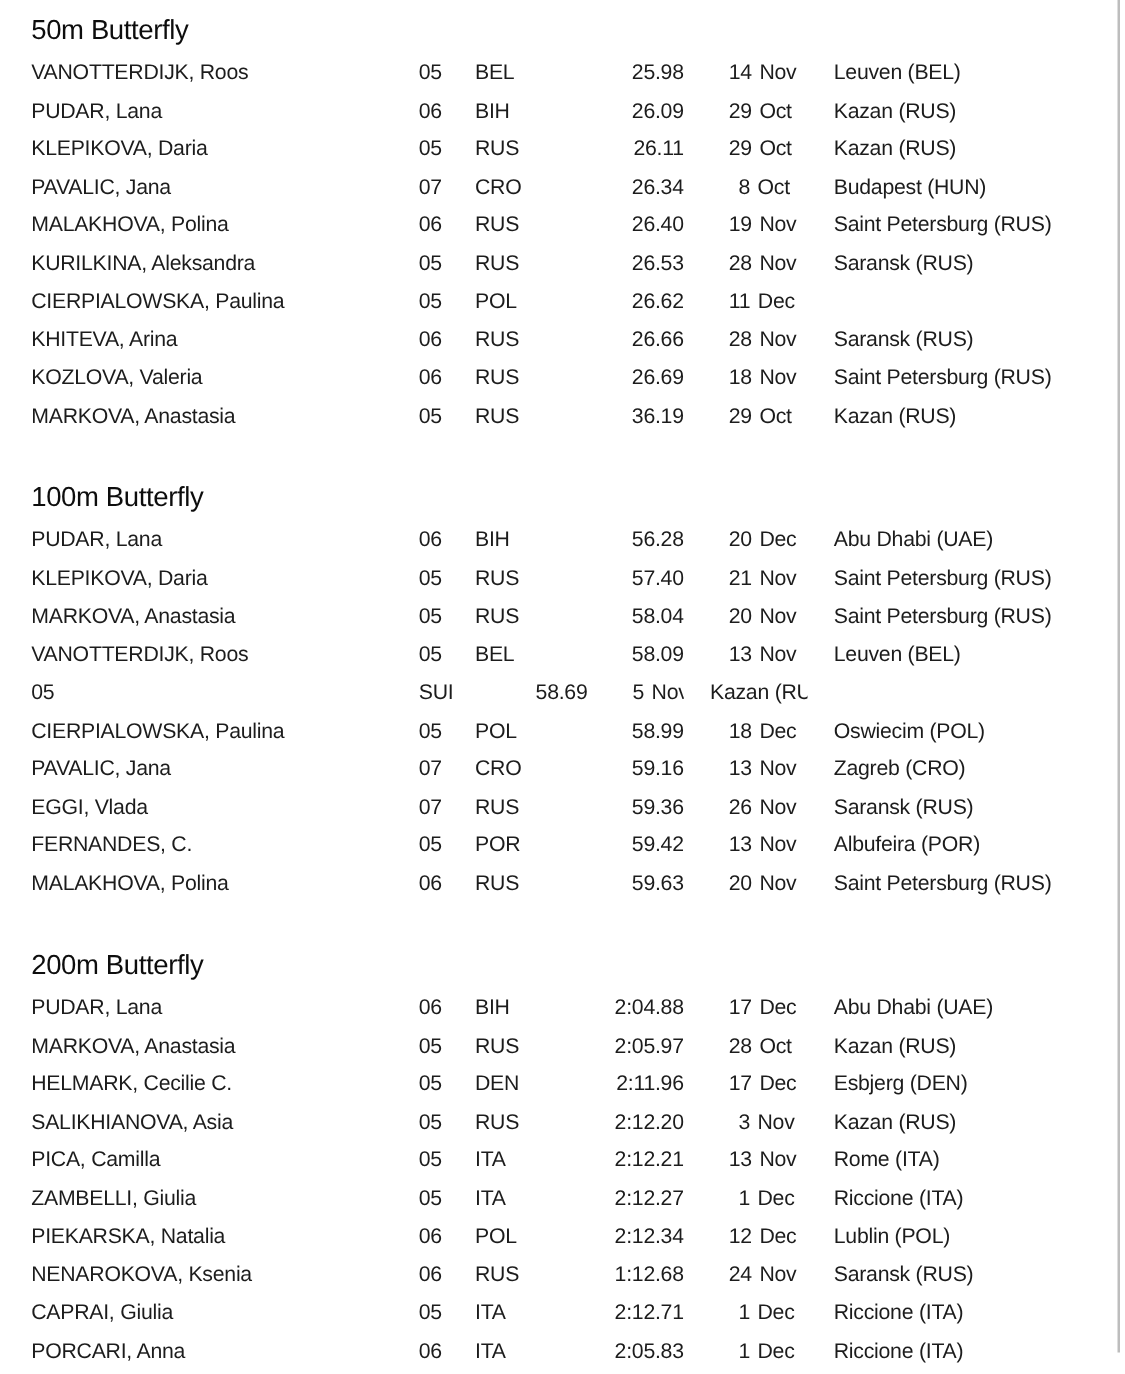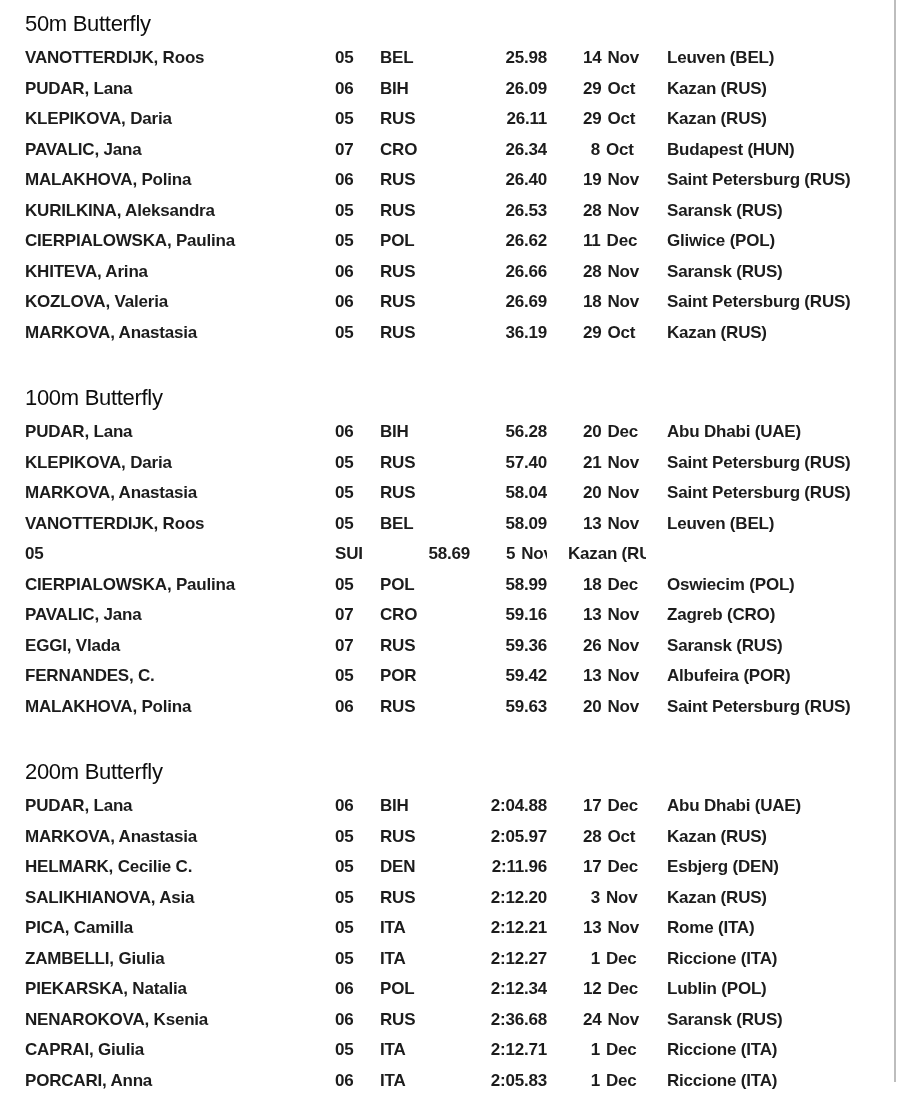--- a/index.html
+++ b/index.html
@@ -42,21 +42,20 @@
   .rows { margin-top: 6px; }
   .row {
     display: grid;
     grid-template-columns: 310px 45px 90px 77px 99px 1fr;
     align-items: center;
     height: 30.5px;
     padding-left: 25px;
     font-size: 17px;
     letter-spacing: -0.2px;
     white-space: nowrap;
-    font-weight: bold;
   }
   .c { overflow: hidden; }
   .name { }
   .yob  { }
   .nat  { }
   .time { text-align: right; }
   .date { display: flex; padding-left: 36px; }
   .date .day   { flex: 1; text-align: right; }
   .date .month { width: 40px; text-align: left; padding-left: 6px; }
   .loc { padding-left: 21px; }
@@ -143,21 +142,20 @@
 
   <div class="row">
     <span class="c name">CIERPIALOWSKA, Paulina</span>
     <span class="c yob">05</span>
     <span class="c nat">POL</span>
     <span class="c time">26.62</span>
     <span class="c date">
       <span class="day">11</span>
       <span class="month">Dec</span>
     </span>
-    <span class="c loc">Gliwice (POL)</span>
   </div>
 
   <div class="row">
     <span class="c name">KHITEVA, Arina</span>
     <span class="c yob">06</span>
     <span class="c nat">RUS</span>
     <span class="c time">26.66</span>
     <span class="c date">
       <span class="day">28</span>
       <span class="month">Nov</span>
@@ -399,21 +397,21 @@
       <span class="day">12</span>
       <span class="month">Dec</span>
     </span>
     <span class="c loc">Lublin (POL)</span>
   </div>
 
   <div class="row">
     <span class="c name">NENAROKOVA, Ksenia</span>
     <span class="c yob">06</span>
     <span class="c nat">RUS</span>
-    <span class="c time">2:36.68</span>
+    <span class="c time">1:12.68</span>
     <span class="c date">
       <span class="day">24</span>
       <span class="month">Nov</span>
     </span>
     <span class="c loc">Saransk (RUS)</span>
   </div>
 
   <div class="row">
     <span class="c name">CAPRAI, Giulia</span>
     <span class="c yob">05</span>

